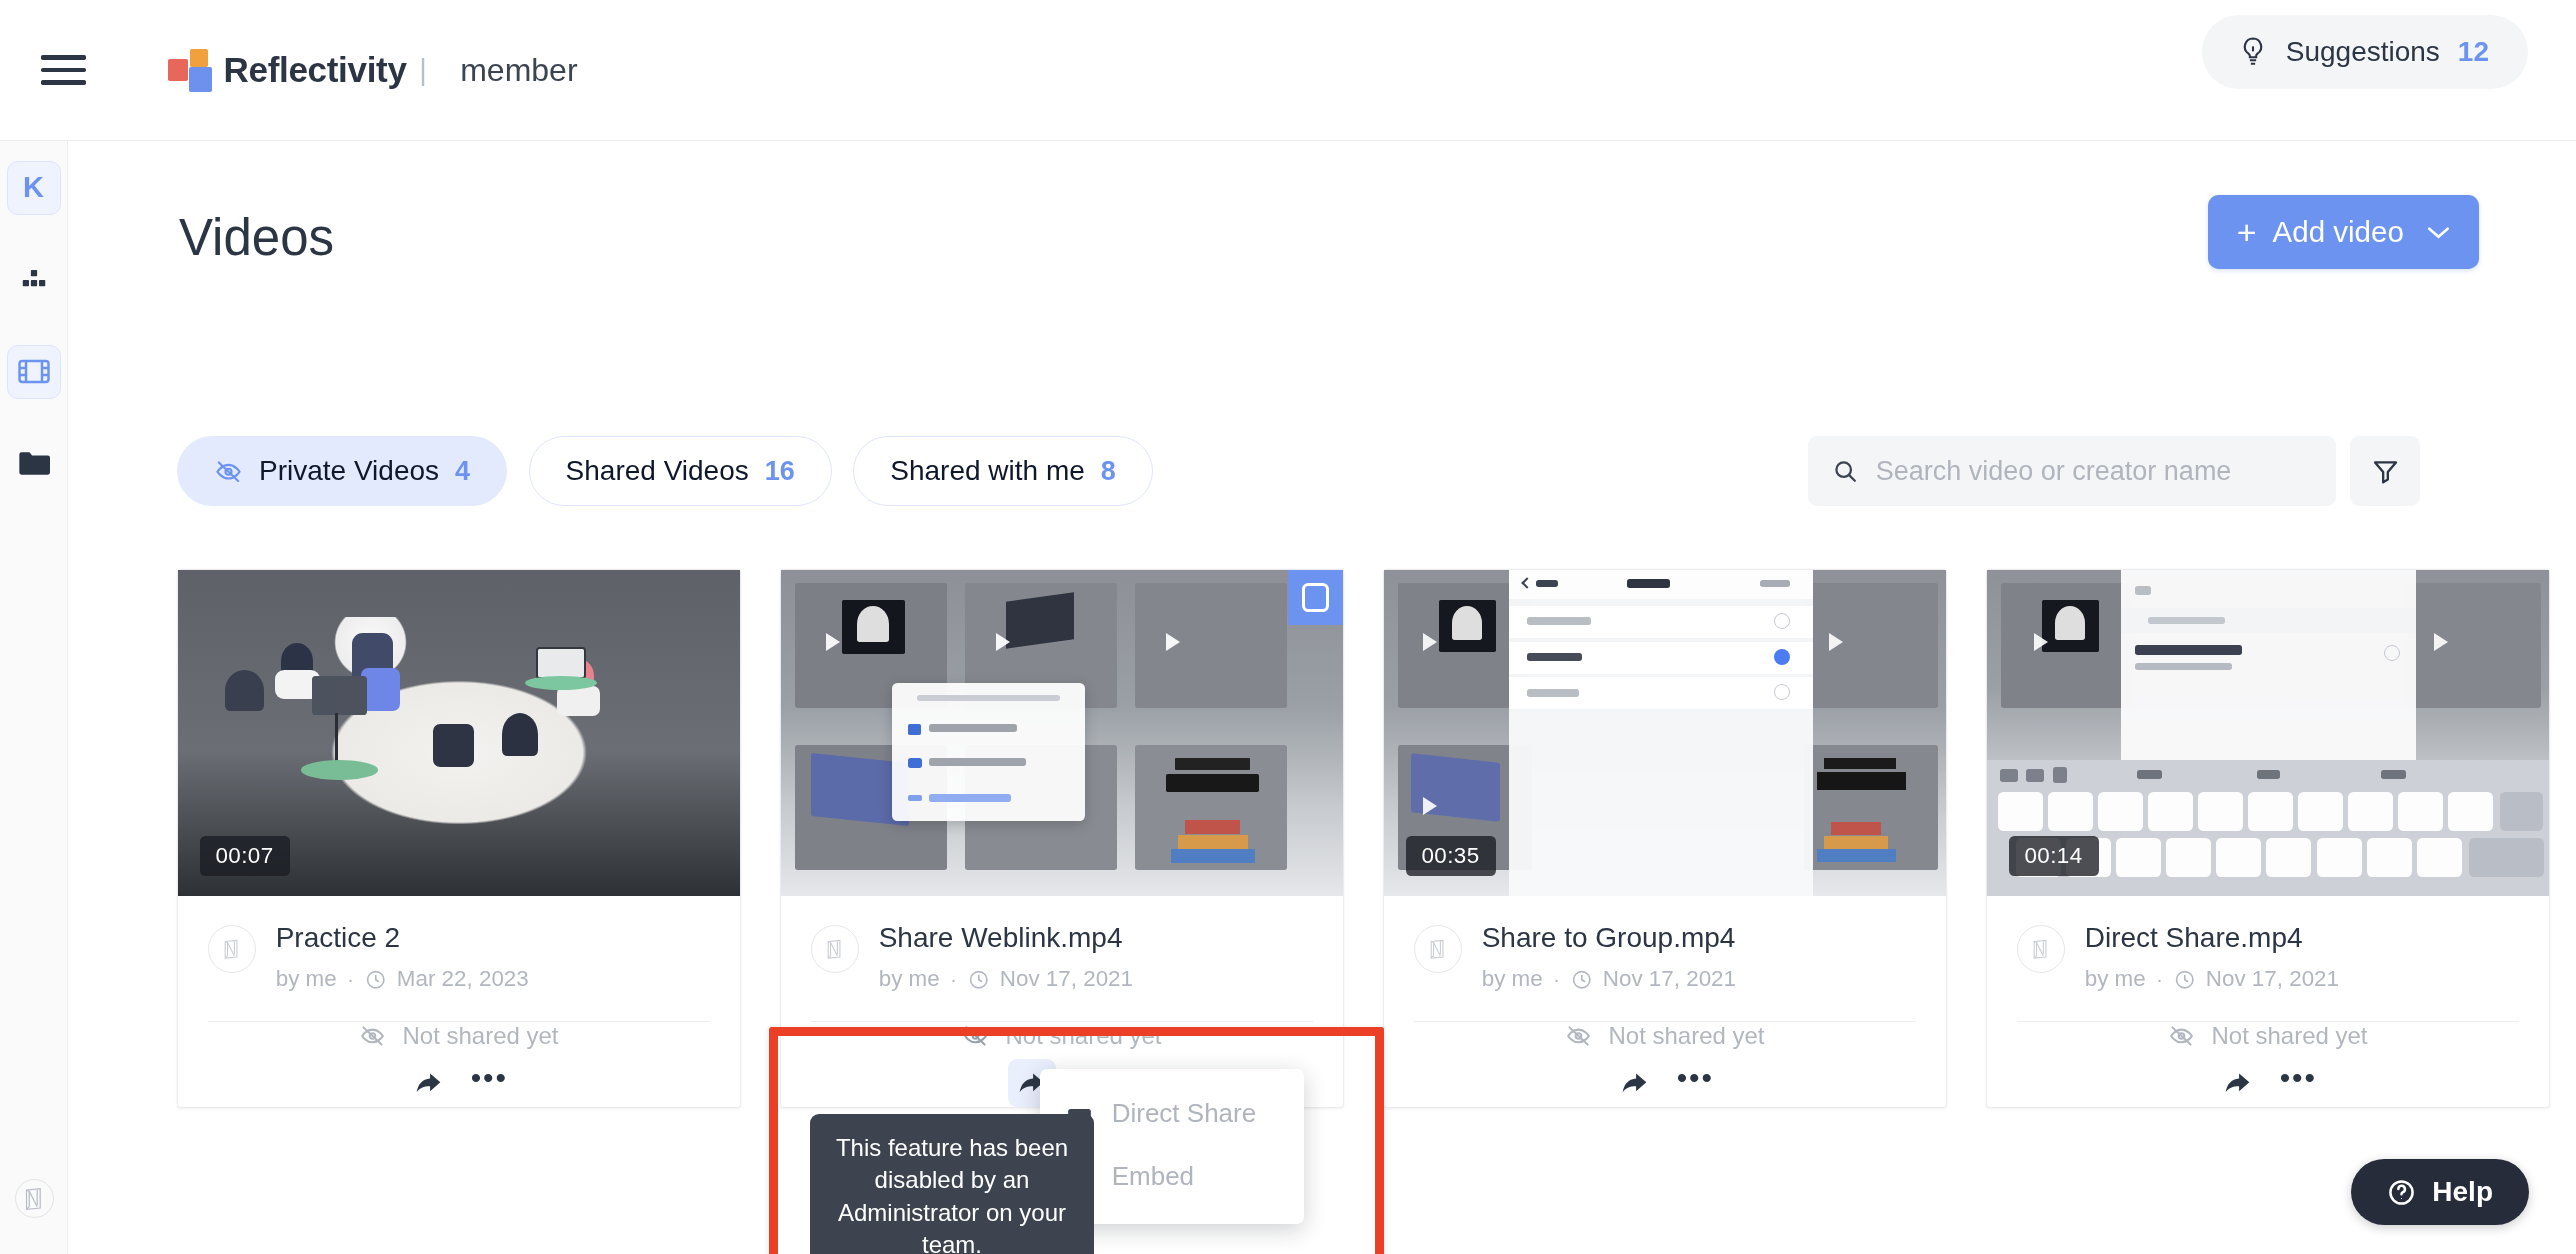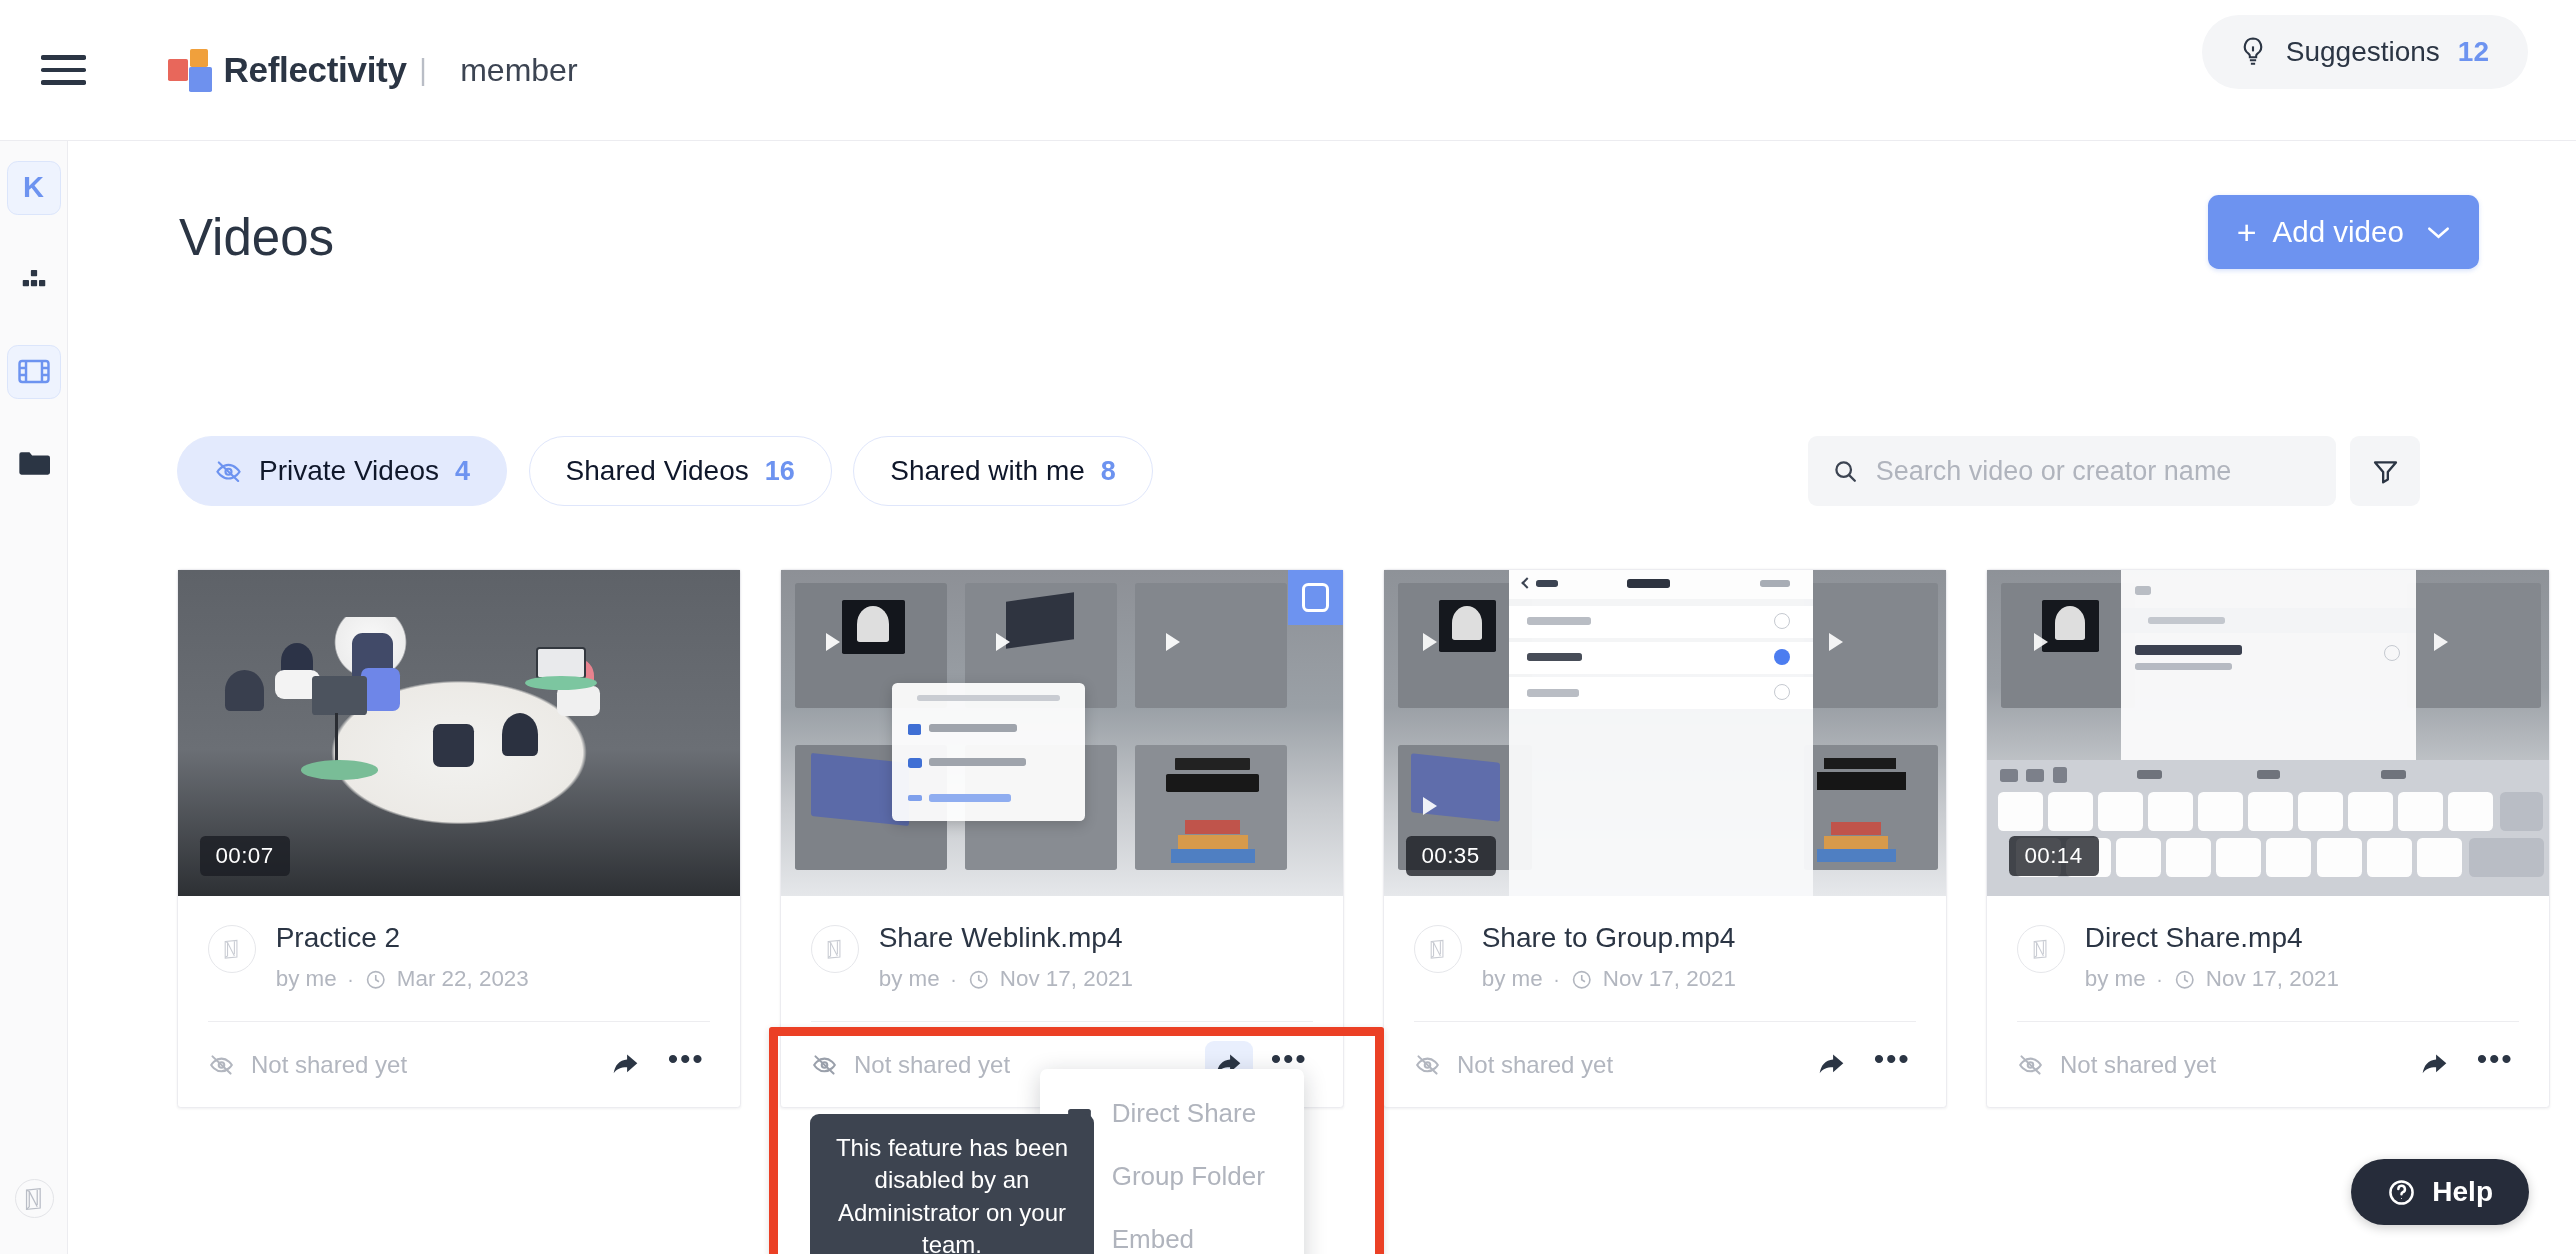--- a/index.html
+++ b/index.html
@@ -113,21 +113,21 @@
   .cbody{ padding:27px 30px 0 30px; height:125px; }
   .crow{ display:flex; align-items:flex-start; gap:19.7px;}
   .avatar-n{ width:48px;height:48px;border-radius:50%;border:0.9px solid #e6e7eb;flex:0 0 48px;
     display:flex;align-items:center;justify-content:center; margin-top:1.8px;}
   .ctitle{ font-size:28px; color:#2b3544; line-height:1.1; }
   .cmeta{ font-size:22.4px; color:#b2b6bf; margin-top:12.5px; display:flex; align-items:center; gap:10.7px;}
   .cmeta .dot{ font-size:19.7px; }
 
   .cfoot{
     margin:0 30px; border-top:0.9px solid #ededf0; height:86px;
-    display:flex; align-items:center; justify-content:space-between;
+    display:flex; align-items:center; justify-content:space-between;flex-direction:column;
   }
   .shared-state{ display:flex; align-items:center; gap:16px; font-size:24px; color:#b2b6bf;}
   .foot-actions{ display:flex; align-items:center; gap:12.5px; }
   .icon-btn{ width:48px;height:48px;border-radius:9px;display:flex;align-items:center;
     justify-content:center;cursor:pointer;}
   .icon-btn.hl{ background:#e9effd; }
   .dots{ font-size:30px; color:#2b3544; letter-spacing:1.8px; line-height:0.4; cursor:pointer;
          padding:0 5.4px 10.7px 5.4px;}
 
   
@@ -651,28 +651,20 @@
     <div class="menu-item muted">
       <span>
         <svg width="25" height="21.5" viewBox="0 0 22 18" fill="#3d4450">
           <rect x="1" y="1.4" width="20" height="15" rx="2.2"></rect>
         </svg>
       </span>
       <span>Direct Share</span>
     </div>
     <div class="menu-item muted">
       <span>
-        <svg width="25" height="21.5" viewBox="0 0 22 18" fill="#3d4450">
-          <path d="M1 2.4A1.4 1.4 0 0 1 2.4 1h5.3l1.8 2.2h9.1A1.4 1.4 0 0 1 20 4.6v10.2A1.4 1.4 0 0 1 18.6 16H2.4A1.4 1.4 0 0 1 1 14.8z"></path>
-        </svg>
-      </span>
-      <span>Group Folder</span>
-    </div>
-    <div class="menu-item muted">
-      <span>
         <svg width="25" height="19.7" viewBox="0 0 22 16" fill="none" stroke="#9aa0ab" stroke-width="1.9" stroke-linecap="round" stroke-linejoin="round">
           <path d="M6.6 3.2L2 8l4.6 4.8M15.4 3.2L20 8l-4.6 4.8"></path>
             <path d="M11 6.4v3.2"></path>
         </svg>
       </span>
       <span>Embed</span>
     </div>
 
   </div>
 

